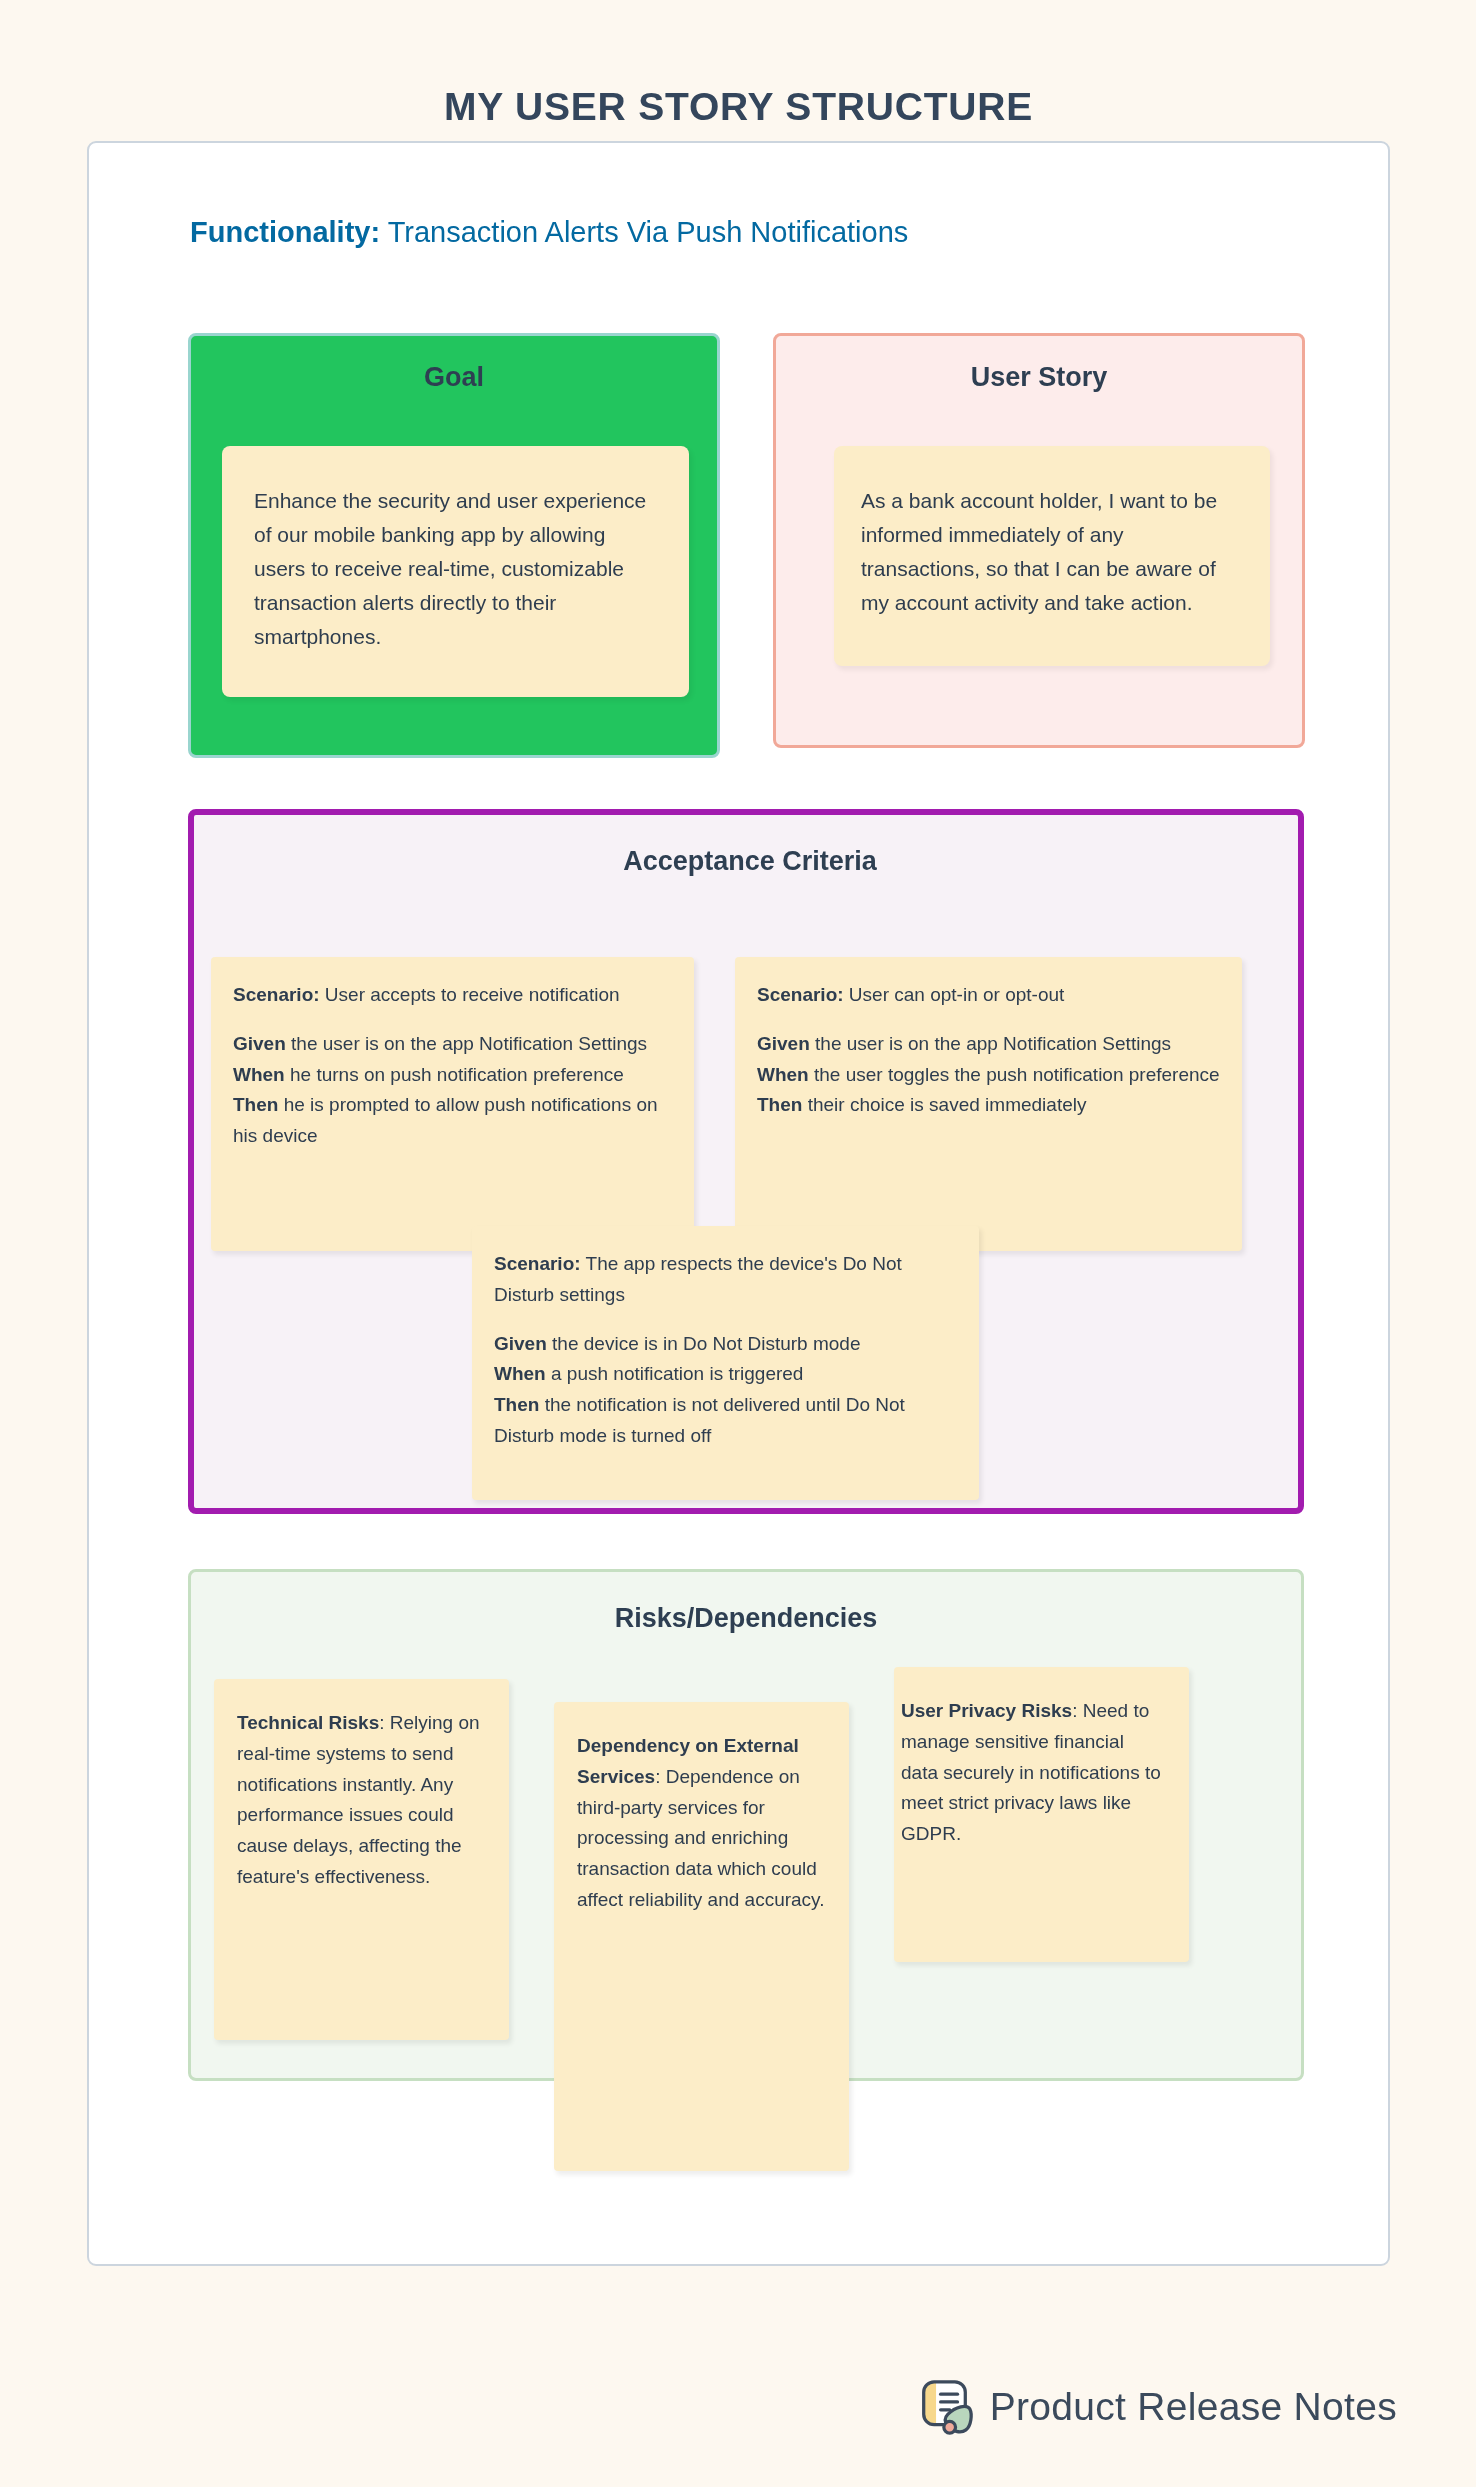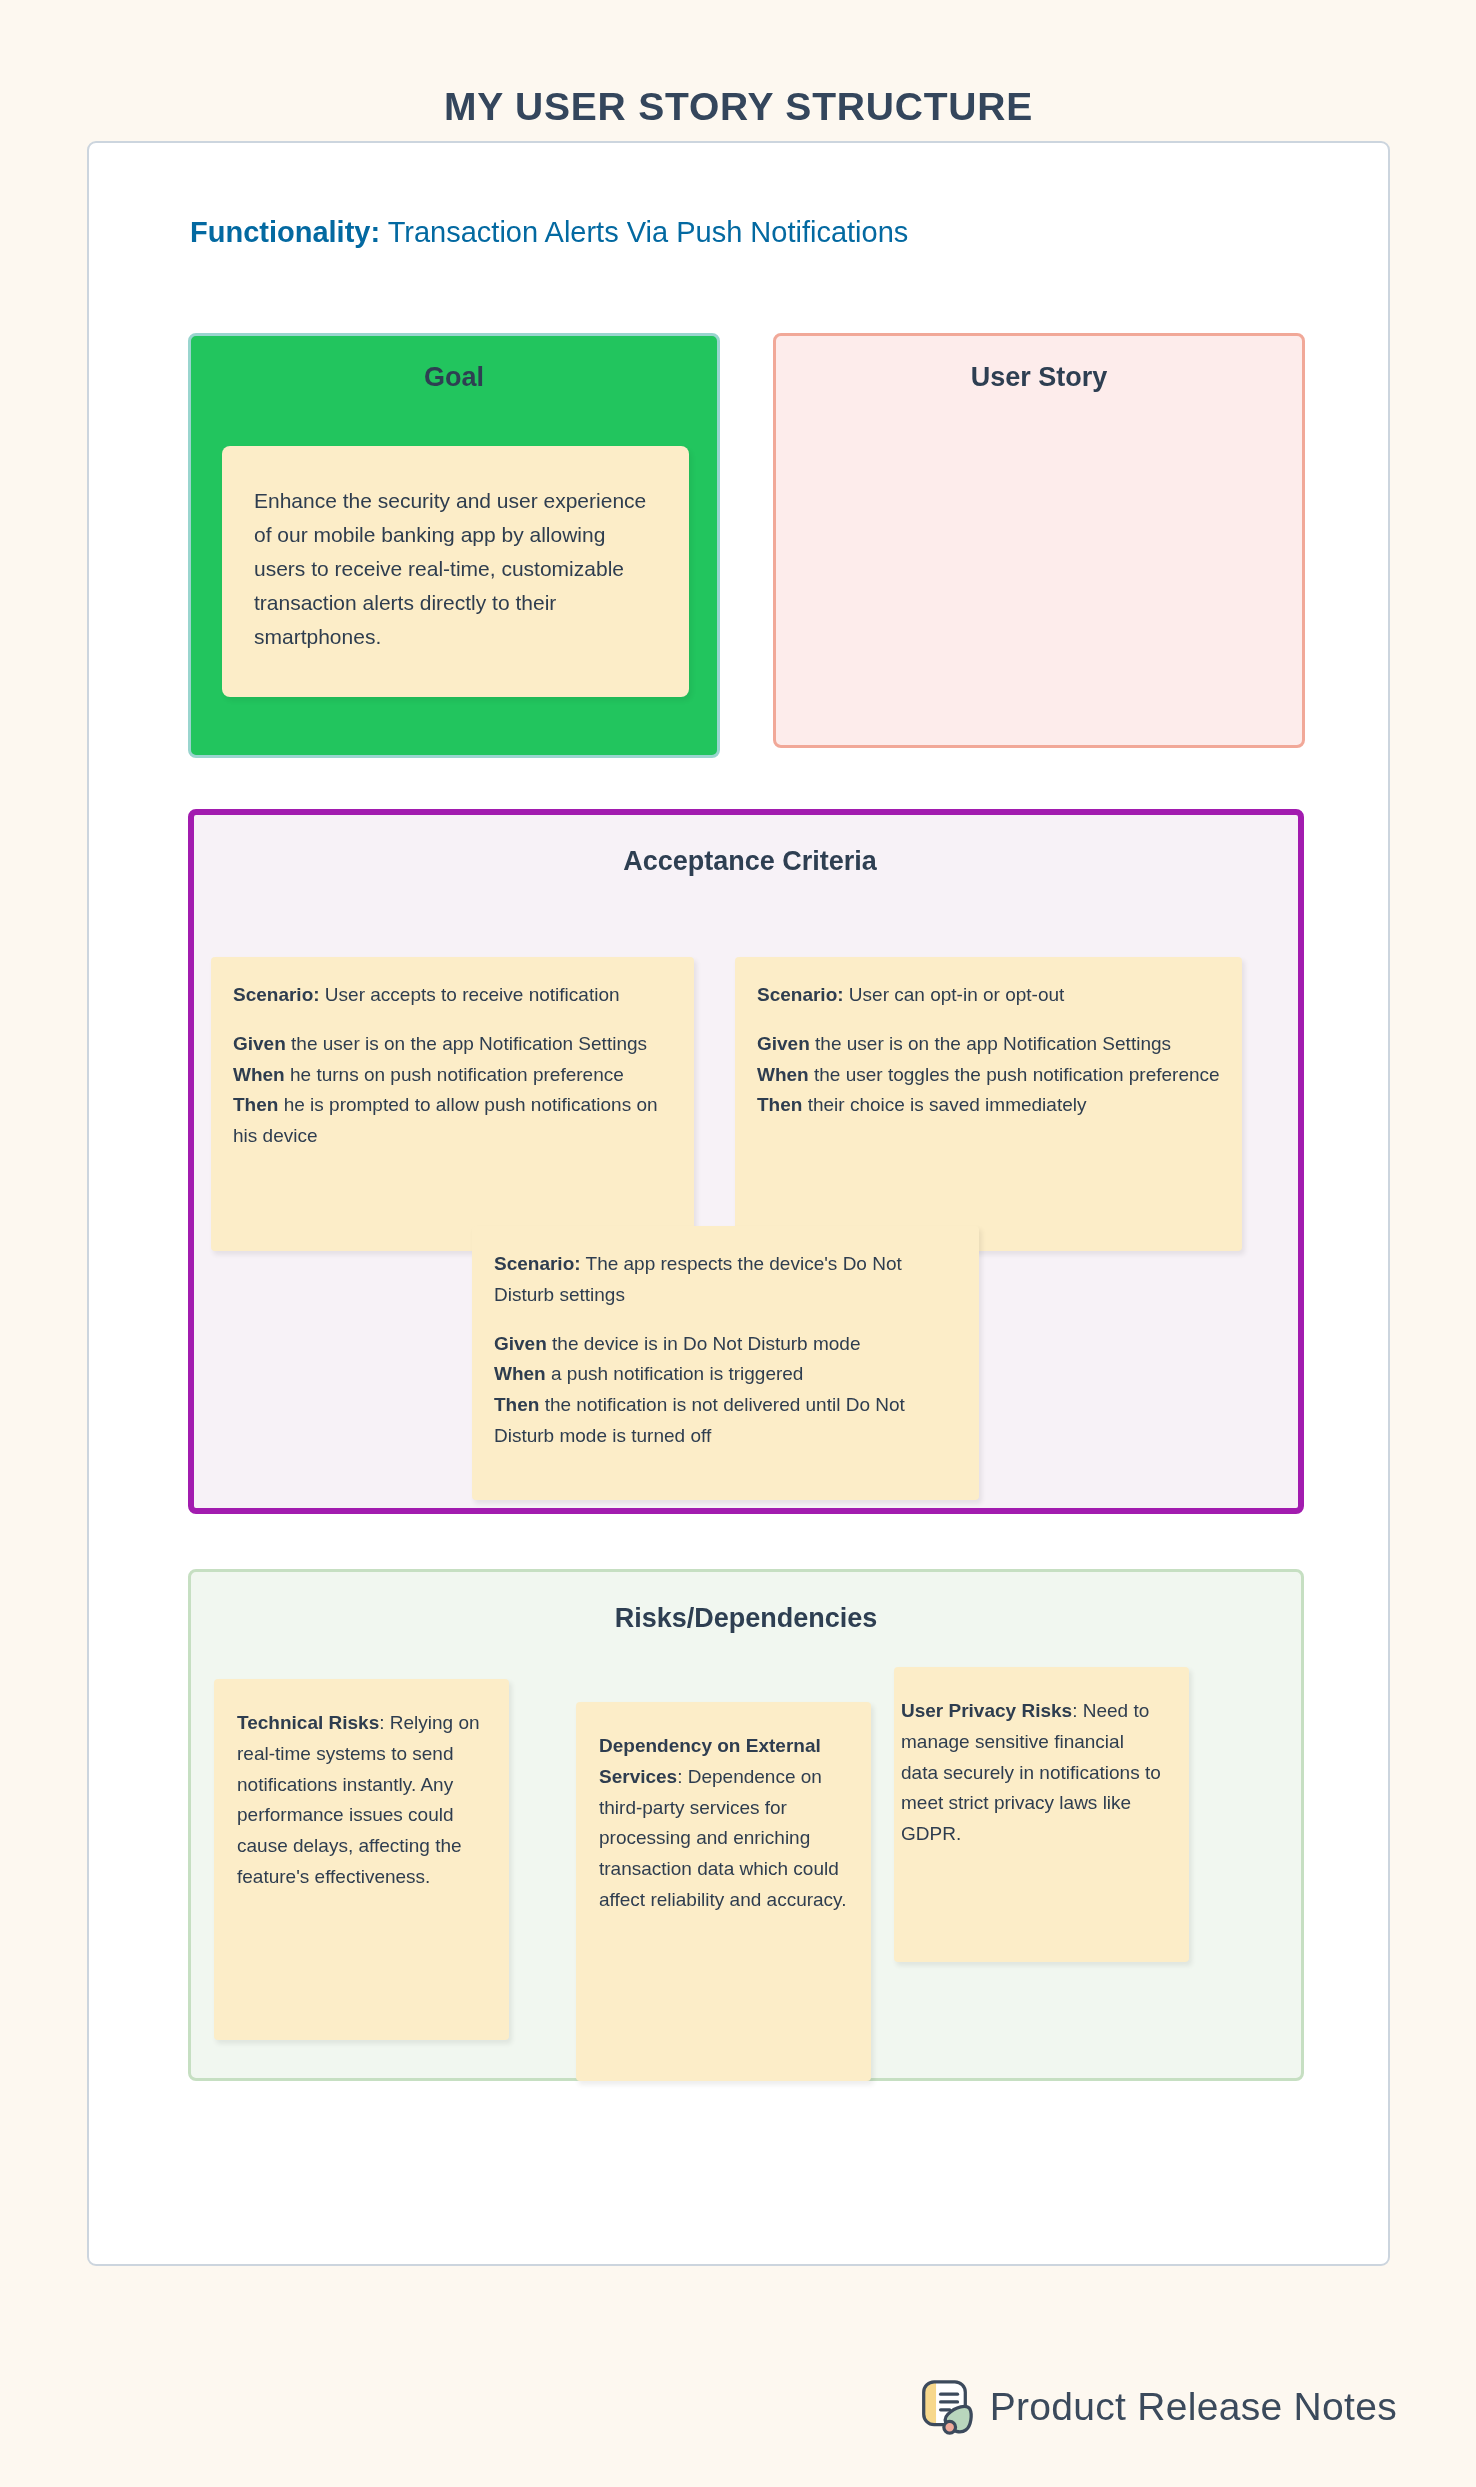--- a/index.html
+++ b/index.html
@@ -139,21 +139,21 @@
     border-radius: 4px;
     box-shadow: 2.5px 3.6px 5.6px rgba(0,0,0,0.07);
     font-size: 19px;
     line-height: 1.62;
     padding: 29px 23px;
     color: #2e3d4f;
   }
   .risk-card b { font-weight: bold; }
 
   .rc-1 { left: 23px;   top: 107px; width: 295px; height: 361px; }
-  .rc-2 { left: 363px;  top: 130px; width: 295px; height: 379px; margin-left: 22px; }
+  .rc-2 { left: 363px;  top: 130px; width: 295px; height: 469px; }
   .rc-3 { left: 703px; top: 95px; width: 295px; height: 295px; padding-left: 7px; }
 
   
   .footer {
     position: absolute;
     right: 80px;
     top: 2374px;
     display: flex;
     align-items: center;
     gap: 13px;
@@ -176,20 +176,21 @@
     <span class="lbl">Functionality:</span><span> Transaction Alerts Via Push Notifications</span>
   </div>
 
   <div class="section-box goal-box">
     <div class="section-title">Goal</div>
     <div class="note goal-note">Enhance the security and user experience of our mobile banking app by allowing users to receive real-time, customizable transaction alerts directly to their smartphones.</div>
   </div>
 
   <div class="section-box story-box">
     <div class="section-title">User Story</div>
+    <div class="note story-note">As a bank account holder, I want to be informed immediately of any transactions, so that I can be aware of my account activity and take action.</div>
   </div>
 
   <div class="section-box ac-box">
     <div class="section-title">Acceptance Criteria</div>
 
     <div class="scenario sc-1">
       <b>Scenario:</b><span> User accepts to receive notification</span>
       <span class="gap"></span>
       <b>Given</b><span> the user is on the app Notification Settings</span><br>
       <b>When</b><span> he turns on push notification preference</span><br>

